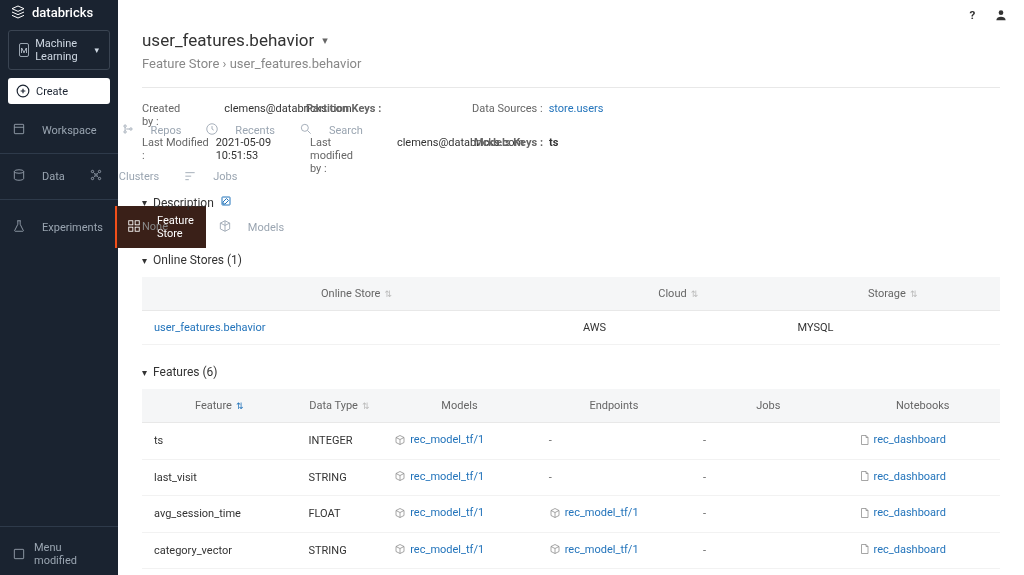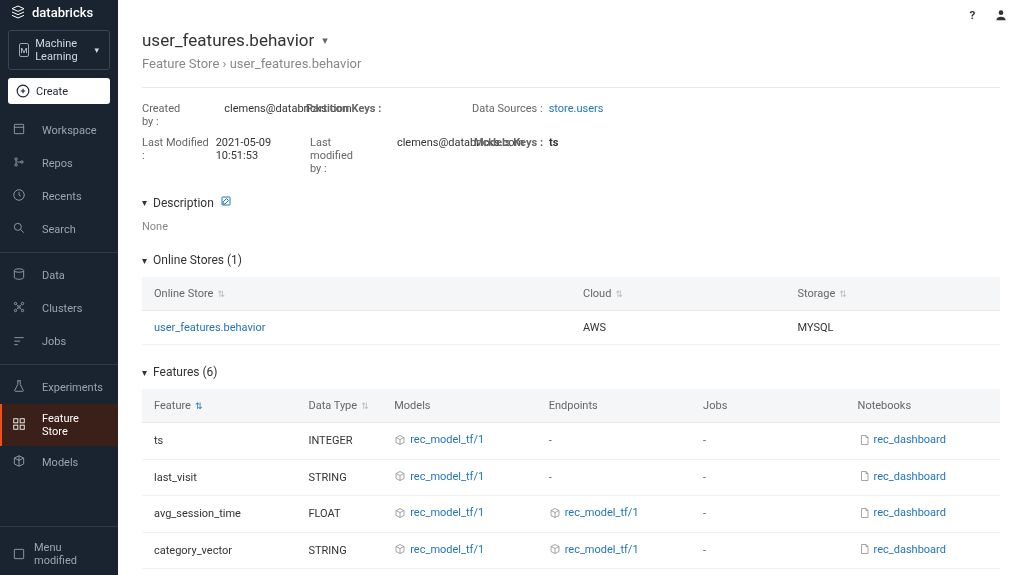--- a/index.html
+++ b/index.html
@@ -6,21 +6,21 @@
     body { display: flex; width: 1024px; height: 575px; background: #fff; font-size: 12px; color: #333; overflow: hidden; }
     
     
     .sidebar { width: 118px; background: #1a2330; color: #9aa5b1; display: flex; flex-direction: column; flex-shrink: 0; }
     .logo { height: 24px; display: flex; align-items: center; padding: 4px 10px; color: #fff; font-size: 13px; font-weight: 500; }
     .logo svg { margin-right: 6px; }
     .persona { padding: 6px 10px; display: flex; align-items: center; border: 1px solid #3a4452; margin: 6px 8px 8px; border-radius: 3px; font-size: 11px; color: #cfd8e3; }
     .persona-icon { width: 14px; height: 14px; border: 1px solid #9aa5b1; border-radius: 2px; display: inline-flex; align-items: center; justify-content: center; font-size: 8px; margin-right: 6px; }
     .create-btn { background: #fff; color: #1a2330; margin: 0 8px 10px; padding: 6px 8px; border-radius: 3px; display: flex; align-items: flex-end; font-size: 11px; cursor: pointer; }
     .create-btn svg { margin-right: 6px; }
-    .nav-group { display: flex; flex-direction: column; }
+    .nav-group { display: flex; flex-direction: row; }
     .nav-item { padding: 8px 12px; display: flex; align-items: center; font-size: 11px; cursor: pointer; color: #9aa5b1; }
     .nav-item.active { background: #3a2018; color: #fff; border-left: 2px solid #f24f1a; padding-left: 10px; }
     .nav-item svg, .nav-item .icon { margin-right: 8px; flex-shrink: 0; }
     .sidebar-spacer { flex: 1; }
     .sidebar-divider { border: none; border-top: 1px solid #2e3a4a; margin: 6px 0; }
     
     
     .main { flex: 1; display: flex; flex-direction: column; overflow: auto; }
     .topbar { display: flex; justify-content: flex-end; align-items: center; padding: 8px 16px; gap: 14px; color: #333; }
     .topbar svg { cursor: pointer; }
@@ -42,21 +42,21 @@
     .meta-value { color: #333; }
     .link { color: #2374bb; cursor: pointer; }
     
     .section { margin-top: 20px; }
     .section-head { display: flex; align-items: center; font-size: 12px; font-weight: 400; margin-bottom: 10px; cursor: pointer; }
     .section-head .tri { margin-right: 6px; font-size: 10px; }
     .edit-icon { margin-left: 6px; color: #2374bb; cursor: pointer; }
     .desc-none { color: #888; font-size: 11px; }
     
     .tbl { width: 100%; border-collapse: collapse; font-size: 11px; }
-    .tbl th { text-align: left; font-weight: 400; color: #666; background: #f5f6f7; padding: 10px 12px; border-bottom: 1px solid #e8e8e8; }
+    .tbl th { text-align: center; font-weight: 400; color: #666; background: #f5f6f7; padding: 10px 12px; border-bottom: 1px solid #e8e8e8; }
     .tbl td { padding: 10px 12px; border-bottom: 1px solid #f2f2f2; color: #333; }
     .sort-icon { color: #bbb; margin-left: 4px; font-size: 9px; }
     .sort-icon.active { color: #2374bb; }
     .cell-link { color: #2374bb; display: inline-flex; align-items: center; gap: 4px; cursor: pointer; }
     .cell-link svg { color: #888; }
     .dash { color: #666; }
   </style>
 </head>
 <body>
 

